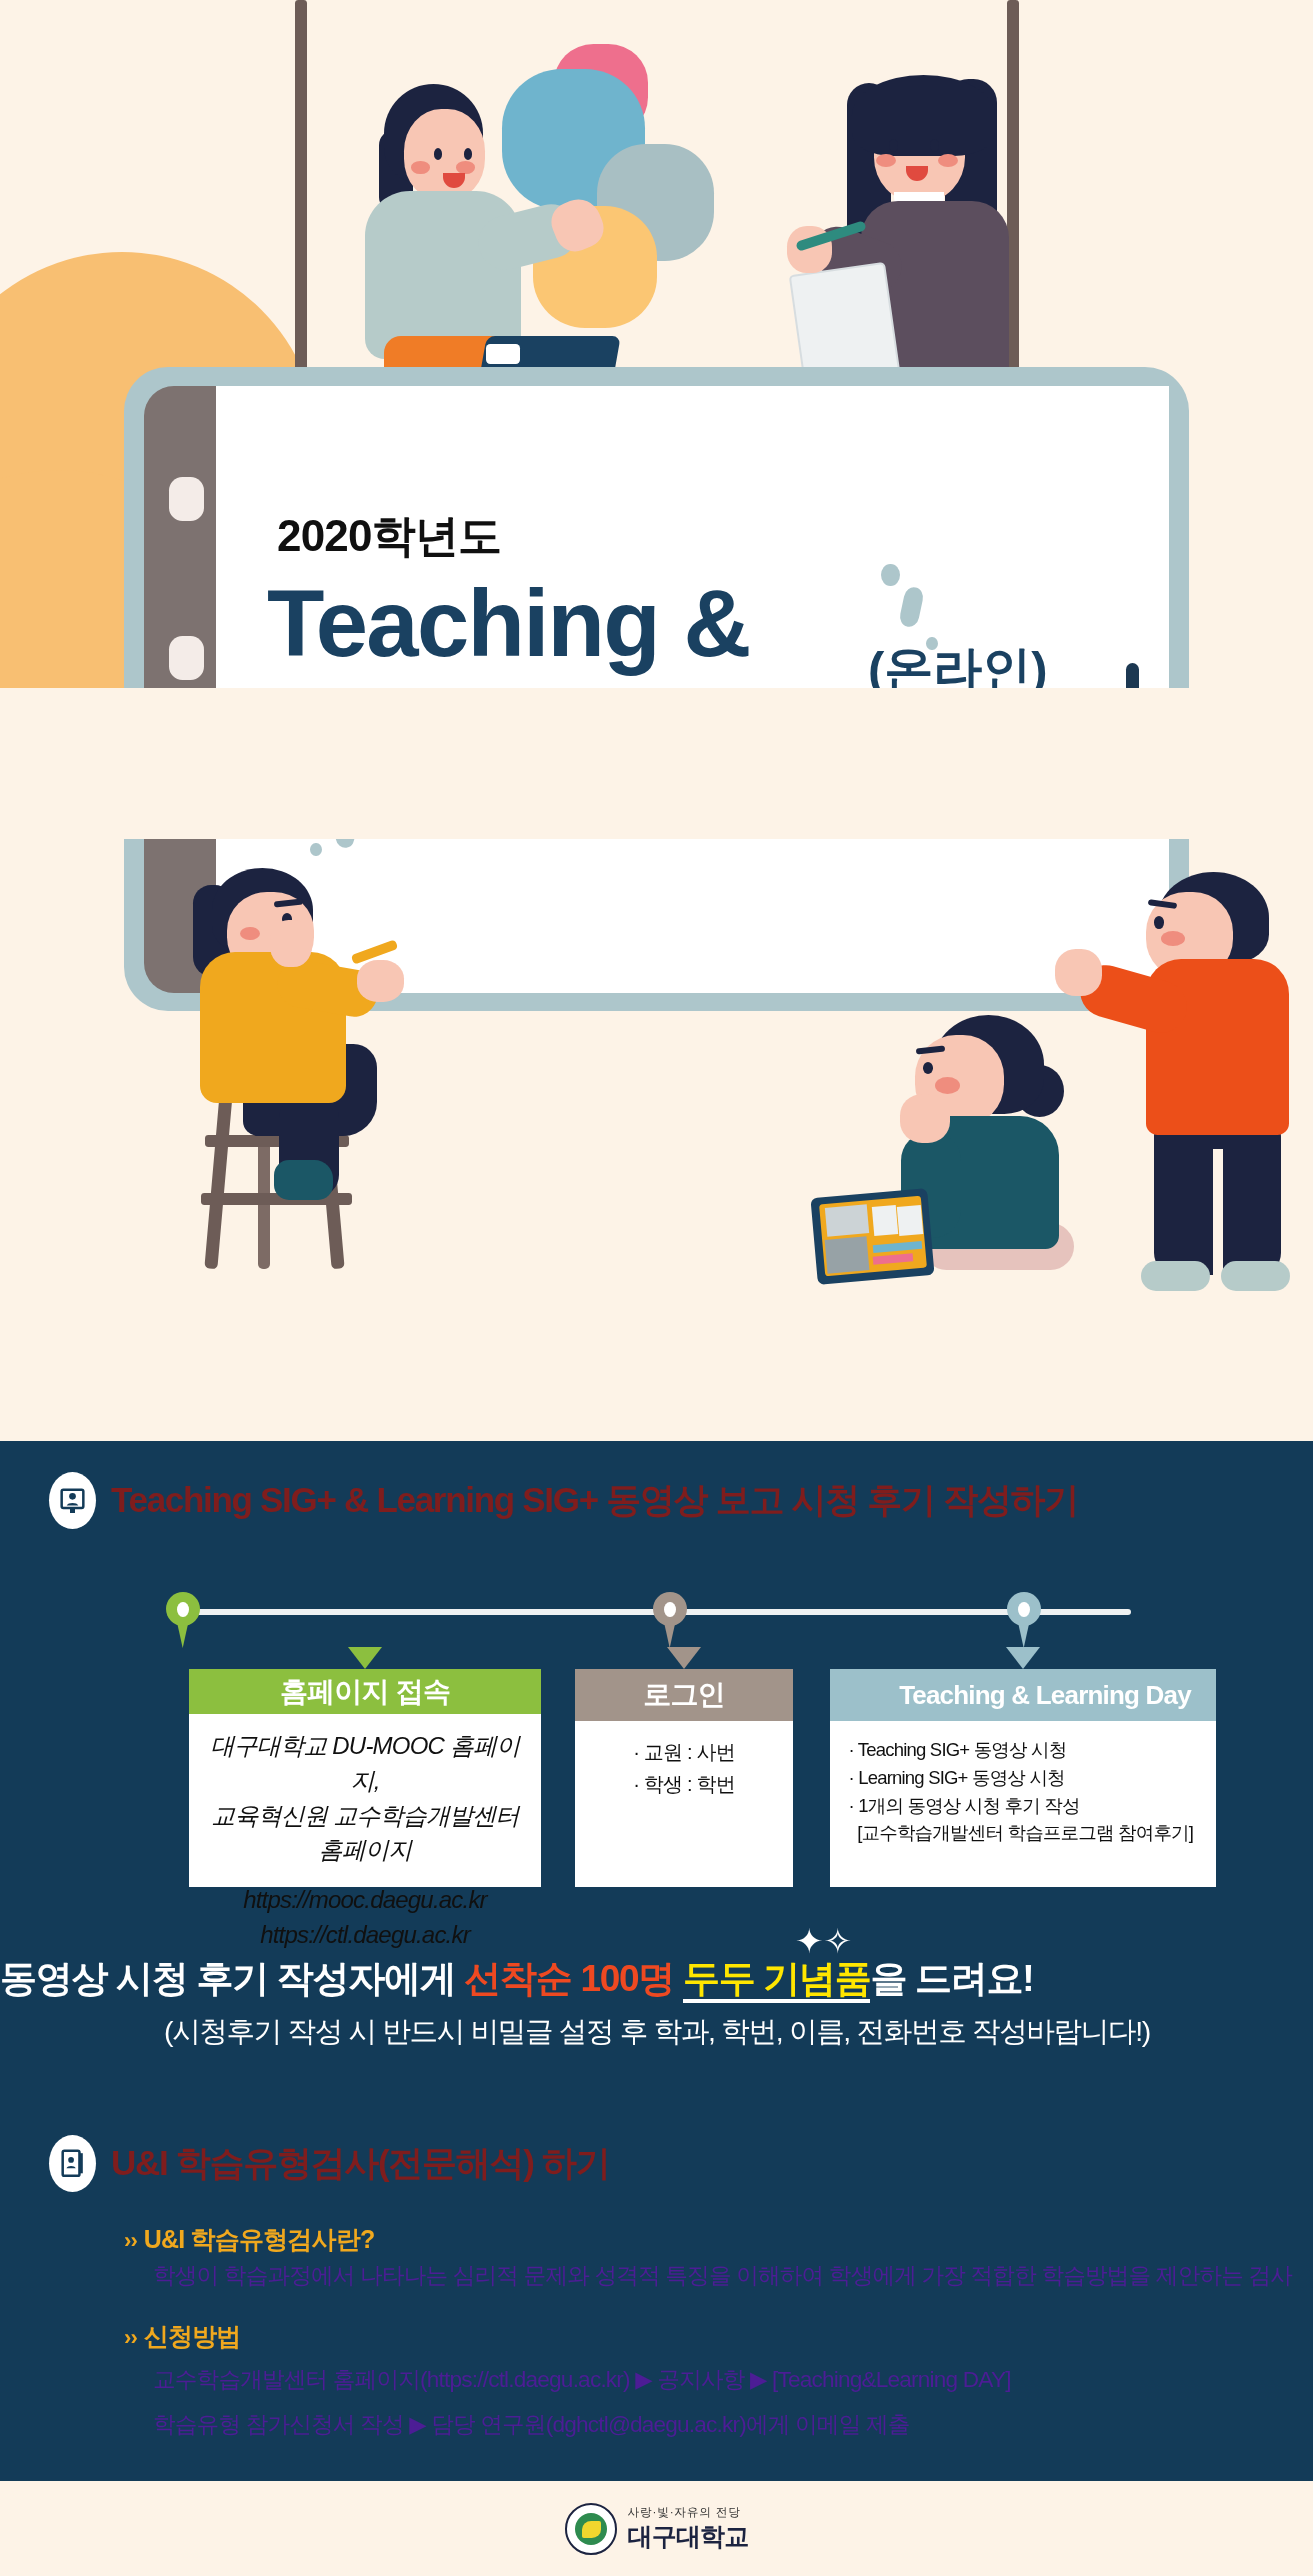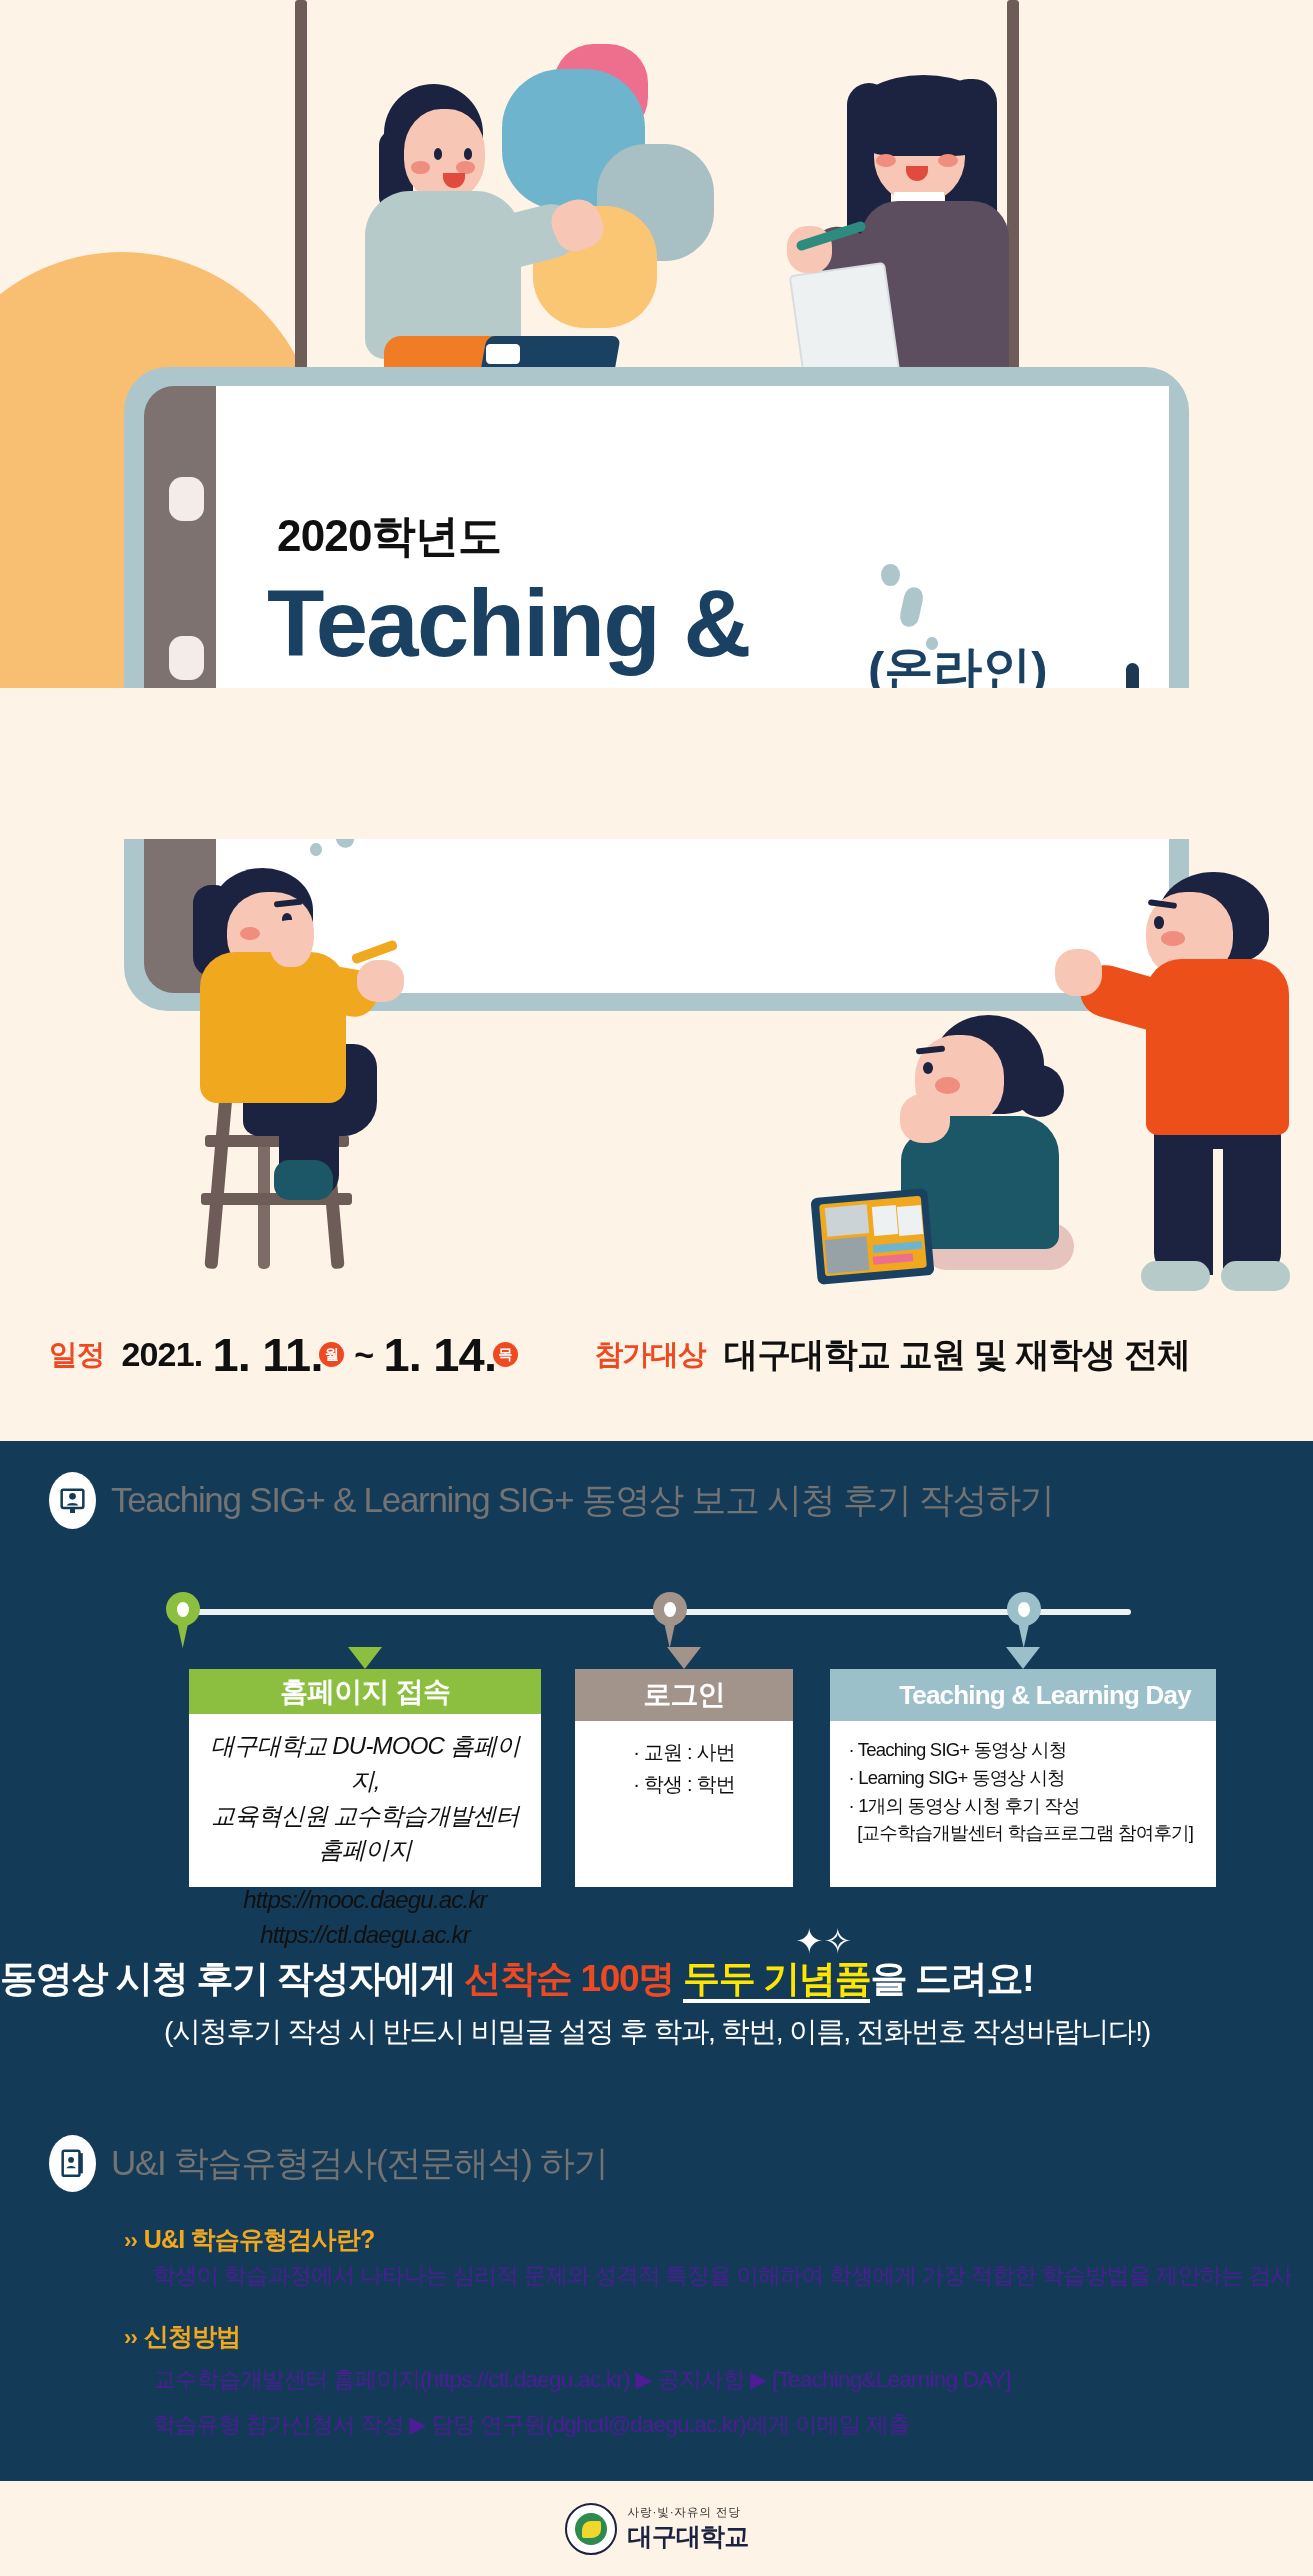--- a/index.html
+++ b/index.html
@@ -282,21 +282,21 @@
     position: absolute;
     display: flex; align-items: center; gap: 15px;
   }
   .sec-icon {
     width: 47px; height: 57px;
     background: #fff;
     border-radius: 50%;
     display: flex; align-items: center; justify-content: center;
   }
   .sec-title {
-    color: #737373; font-weight: 400; font-size: 35px; letter-spacing: -1.3px;
+    color: #7f1d1d; font-weight: 700; font-size: 35px; letter-spacing: -1.3px;
   }
 
   
   .tl-line {
     position: absolute;
     left: 183px; top: 1609px;
     width: 948px; height: 5.9px;
     background: #eef1f2;
     border-radius: 3.4px;
   }
@@ -544,31 +544,20 @@
       <div class="sh shoe1"></div>
         <div class="sh shoe2"></div>
       <div class="sh body"></div>
         <div class="sh arm"></div>
         <div class="sh hand"></div>
     </div>
 
     <div class="hero-whitecover"></div>
   </div>
 
-  <div class="info-bar">
-    <span class="lbl-red" style="margin-left:49px;">일정</span>
-    <span class="date-val d-small" style="margin-left:17px;">2021.</span>
-    <span class="date-val d-big" style="margin-left:10px;">1. 11.</span>
-    <span class="sup-badge">월</span>
-    <span class="date-val d-small" style="margin-left:10px;">~</span>
-    <span class="date-val d-big" style="margin-left:10px;">1. 14.</span>
-    <span class="sup-badge">목</span>
-    <span class="lbl-red" style="margin-left:77px;">참가대상</span>
-    <span class="audience-val" style="margin-left:18.5px;">대구대학교 교원 및 재학생 전체</span>
-  </div>
 
   <div class="dark"></div>
 
   <div class="sec-head" style="left:49px; top:1472px;">
     <span class="sec-icon">
       <svg width="25" height="27" viewBox="0 0 30 32" aria-hidden="true">
         <rect x="2" y="3" width="26" height="22" rx="2" fill="none" stroke="#133b58" stroke-width="3"></rect>
         <circle cx="15" cy="11" r="4" fill="#133b58"></circle>
         <path d="M8 22c1.5-4 12.5-4 14 0z" fill="#133b58"></path>
         <rect x="12" y="26" width="6" height="5" fill="#133b58"></rect>

